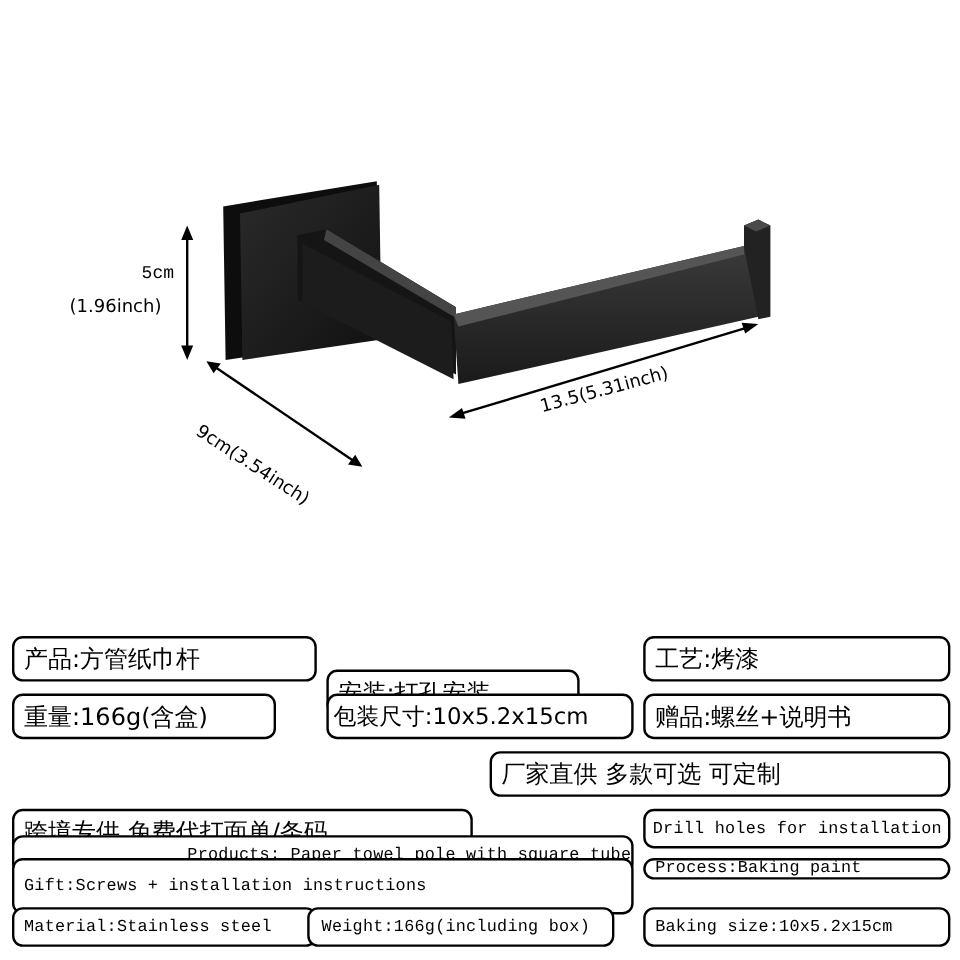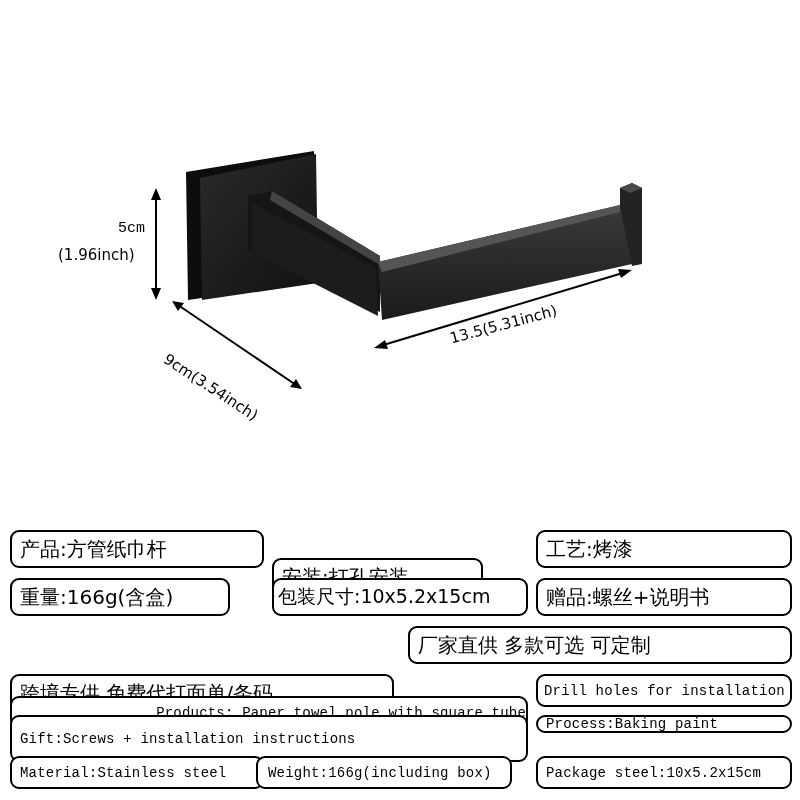--- a/index.html
+++ b/index.html
@@ -98,14 +98,14 @@
     <span>Process:Baking paint</span>
   </div>
 
 <div class="box en" style="left:10px;top:756px;width:254px;height:33px;">
     <span>Material:Stainless steel</span>
   </div>
 <div class="box en" style="left:256px;top:756px;width:256px;height:33px;padding-left:10px;">
     <span>Weight:166g(including box)</span>
   </div>
 <div class="box en" style="left:536px;top:756px;width:256px;height:33px;">
-    <span>Package steel:10x5.2x15cm</span>
+    <span>Baking size:10x5.2x15cm</span>
   </div>
 
 </body></html>

